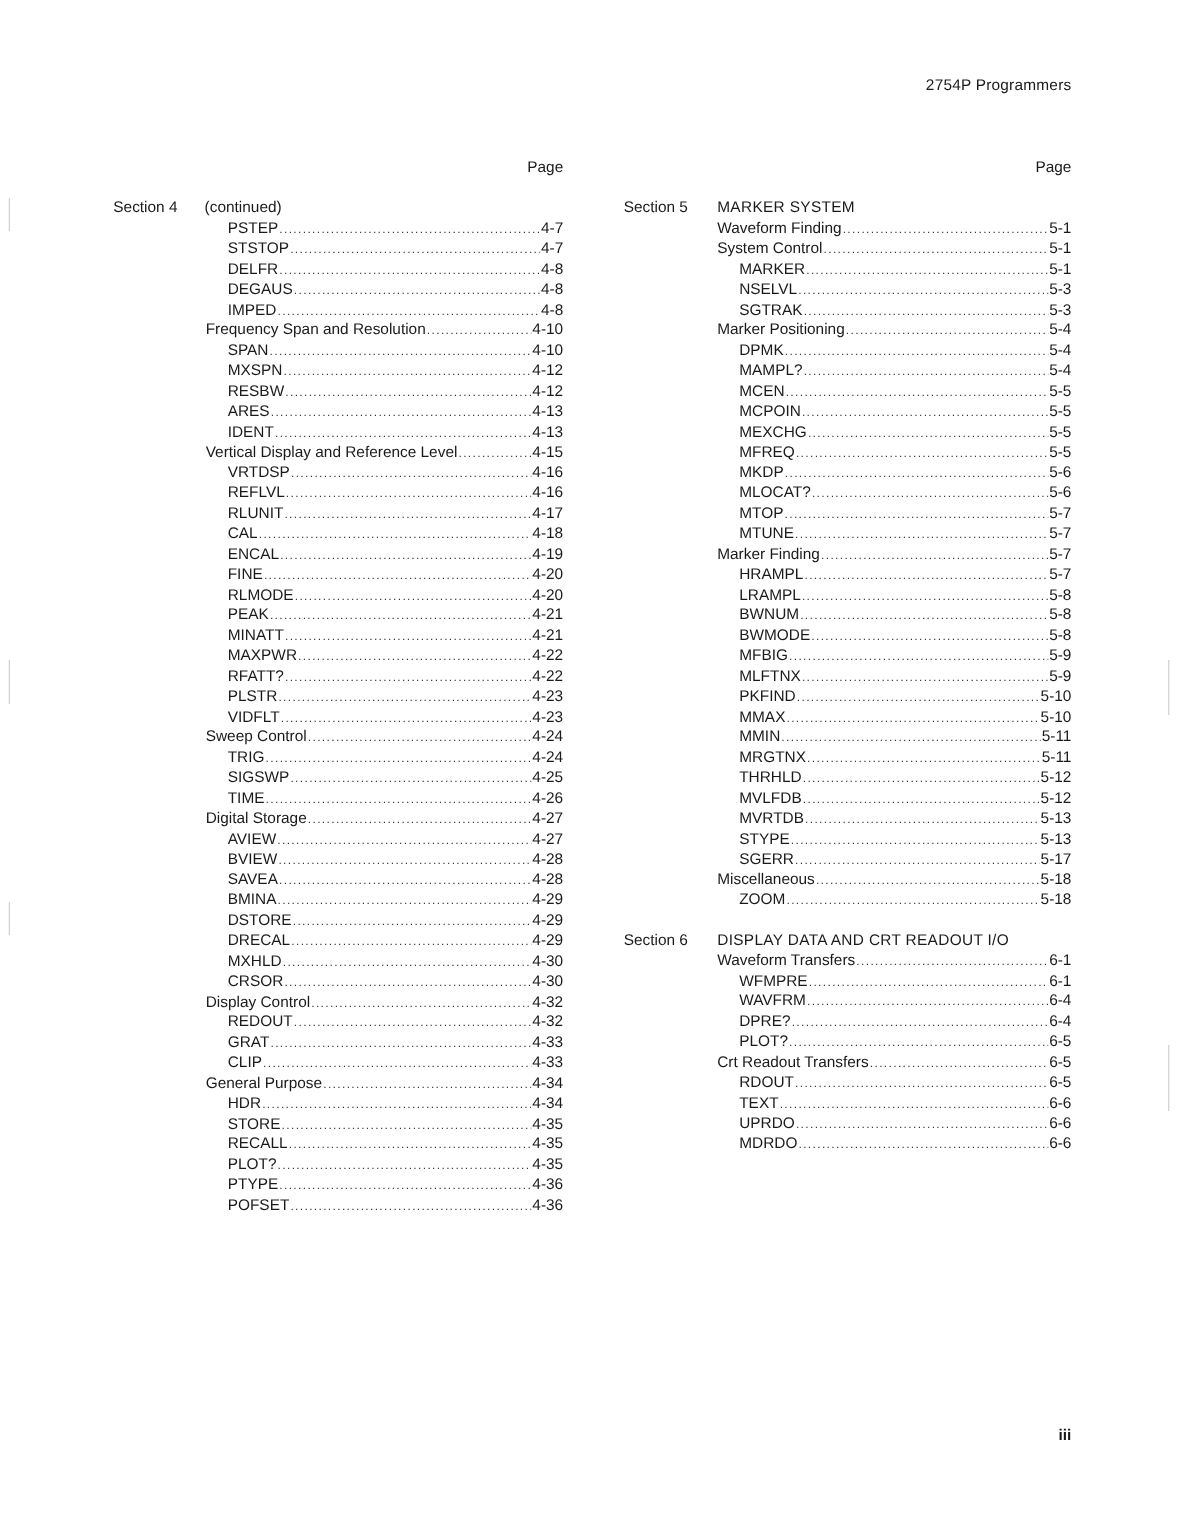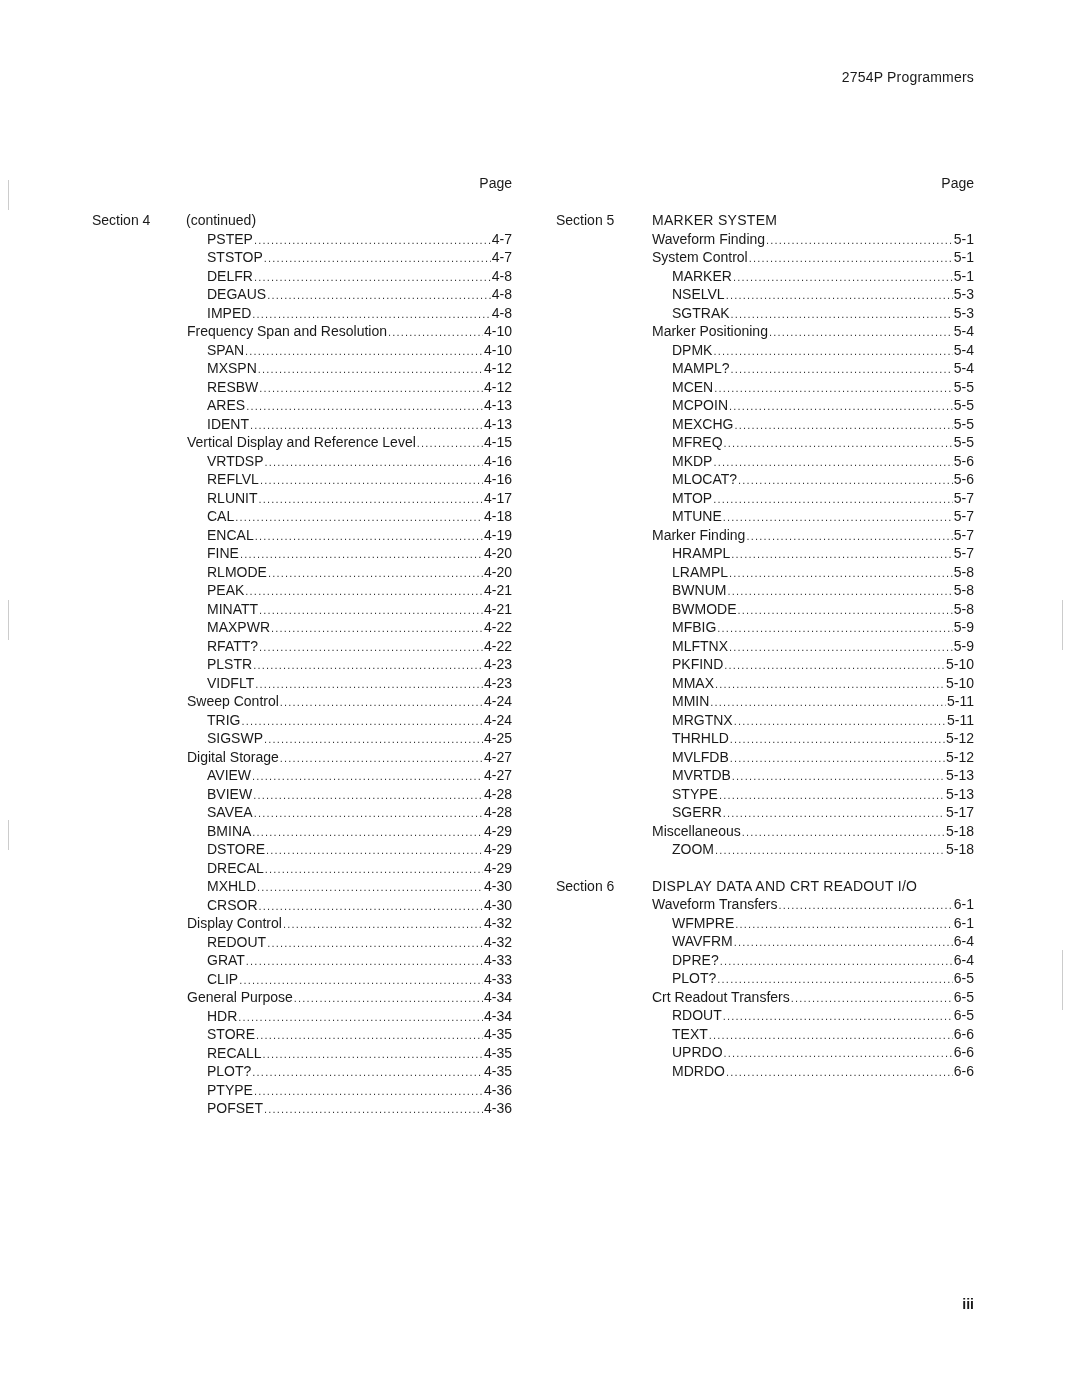--- a/index.html
+++ b/index.html
@@ -10,31 +10,31 @@
     }
     .header-title {
       position: absolute; right: 106px; top: 69px;
       font-size: 14px; letter-spacing: 0.2px;
     }
     .page-num {
       position: absolute; right: 106px; top: 1296px;
       font-size: 14px; font-weight: bold;
     }
     .col {
-      position: absolute; top: 143px; margin-top: 32px;
+      position: absolute; top: 143px;
     }
     .col-left { left: 92px; width: 420px; }
     .col-right { left: 556px; width: 418px; }
     .page-head {
       text-align: right; font-size: 14px; height: 18px; margin-bottom: 18px;
     }
     .sec-row {
       position: relative; height: 18.5px; line-height: 18.5px; font-size: 14px;
     }
-    .sec-label { position: absolute; left: 0; top: 0; }
+    .sec-label { position: absolute; left: 11px; top: 0; }
     .col-left .sec-title { position: absolute; left: 94px; top: 0; }
     .col-right .sec-title { position: absolute; left: 96px; top: 0; }
     .entry {
       position: relative; height: 18.5px; line-height: 18.5px; font-size: 14px;
       display: flex; align-items: baseline;
     }
     .col-left .entry.lvl1 { padding-left: 95px; }
     .col-left .entry.lvl2 { padding-left: 115px; }
     .col-right .entry.lvl1 { padding-left: 96px; }
     .col-right .entry.lvl2 { padding-left: 116px; }
@@ -197,20 +197,25 @@
       <div class="entry lvl2">
         <span class="label">TRIG</span>
         <span class="dots"></span>
         <span class="pg">4-24</span>
       </div>
       <div class="entry lvl2">
         <span class="label">SIGSWP</span>
         <span class="dots"></span>
         <span class="pg">4-25</span>
       </div>
+      <div class="entry lvl2">
+        <span class="label">TIME</span>
+        <span class="dots"></span>
+        <span class="pg">4-26</span>
+      </div>
       <div class="entry lvl1">
         <span class="label">Digital Storage</span>
         <span class="dots"></span>
         <span class="pg">4-27</span>
       </div>
       <div class="entry lvl2">
         <span class="label">AVIEW</span>
         <span class="dots"></span>
         <span class="pg">4-27</span>
       </div>

